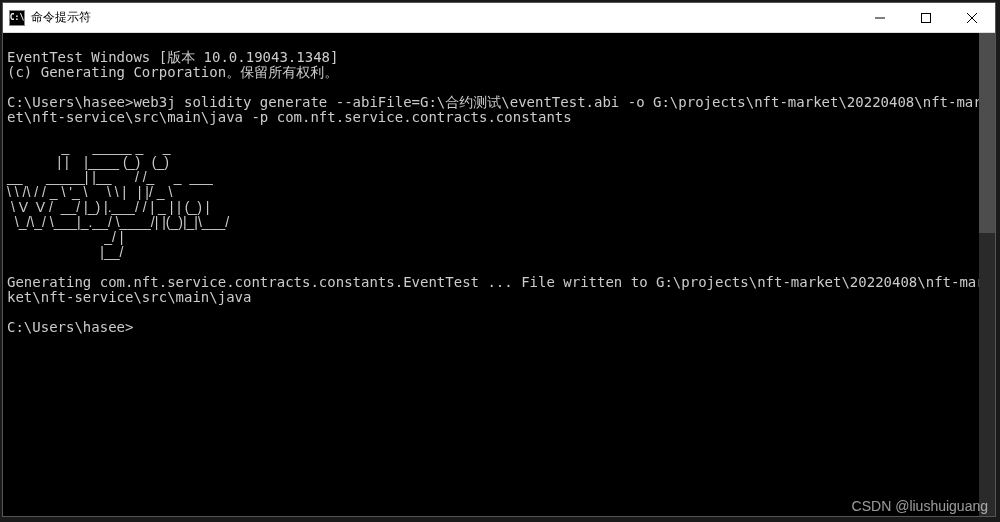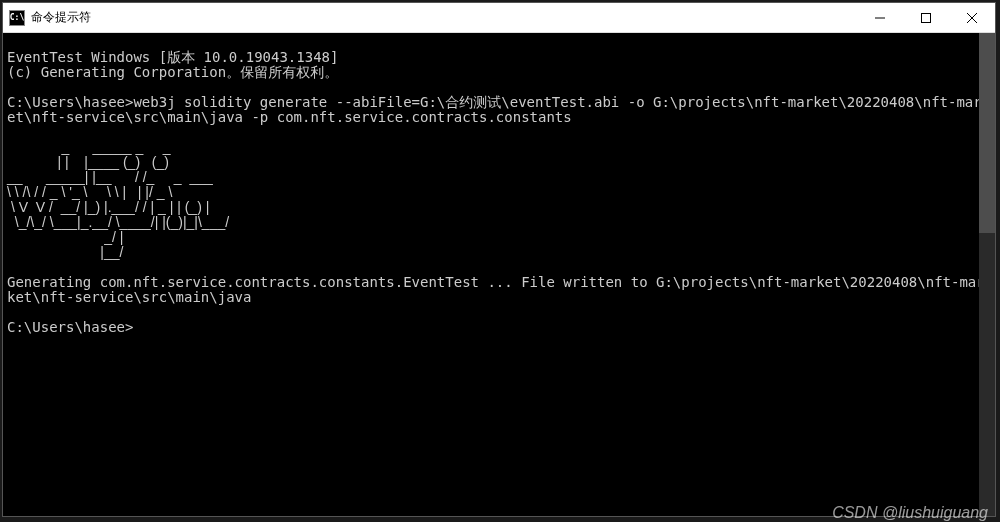--- a/index.html
+++ b/index.html
@@ -100,26 +100,25 @@
     .scrollbar-thumb {
       position: absolute;
       top: 0;
       width: 100%;
       height: 200px;
       background: #4d4d4d;
     }
     .watermark {
       position: absolute;
       right: 12px;
-      bottom: 0;
+      bottom: 8px;
       color: rgba(255,255,255,0.6);
-      font-size: 16px;
+      font-size: 14px;
       font-family: Arial, sans-serif;
       pointer-events: none;
-      font-style: italic;
     }
   </style>
 </head>
 <body>
 
 <div class="window">
 
   <div class="titlebar">
     <div class="titlebar-left">
       <div class="app-icon">C:\</div>

